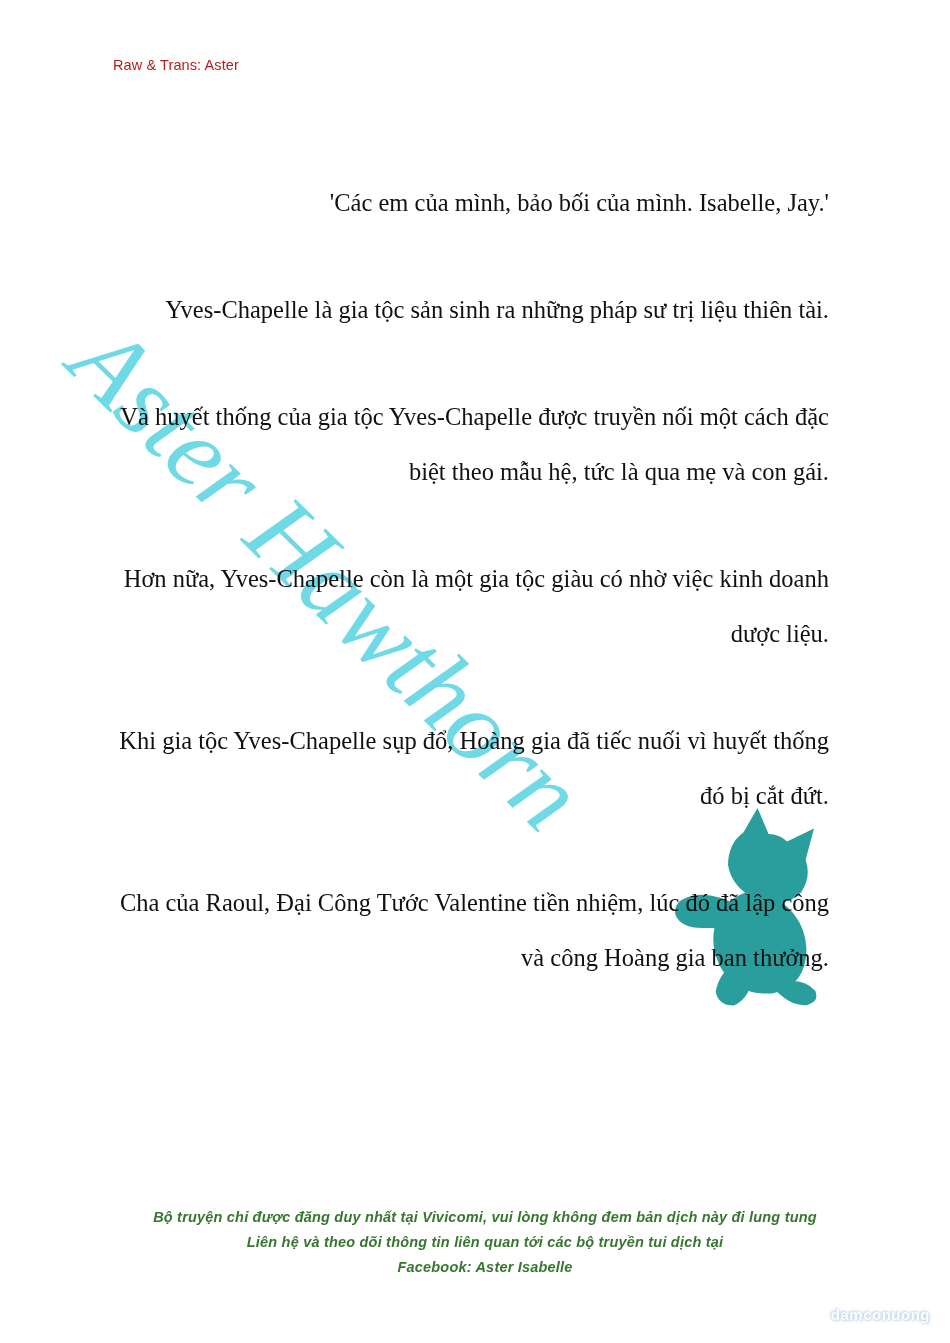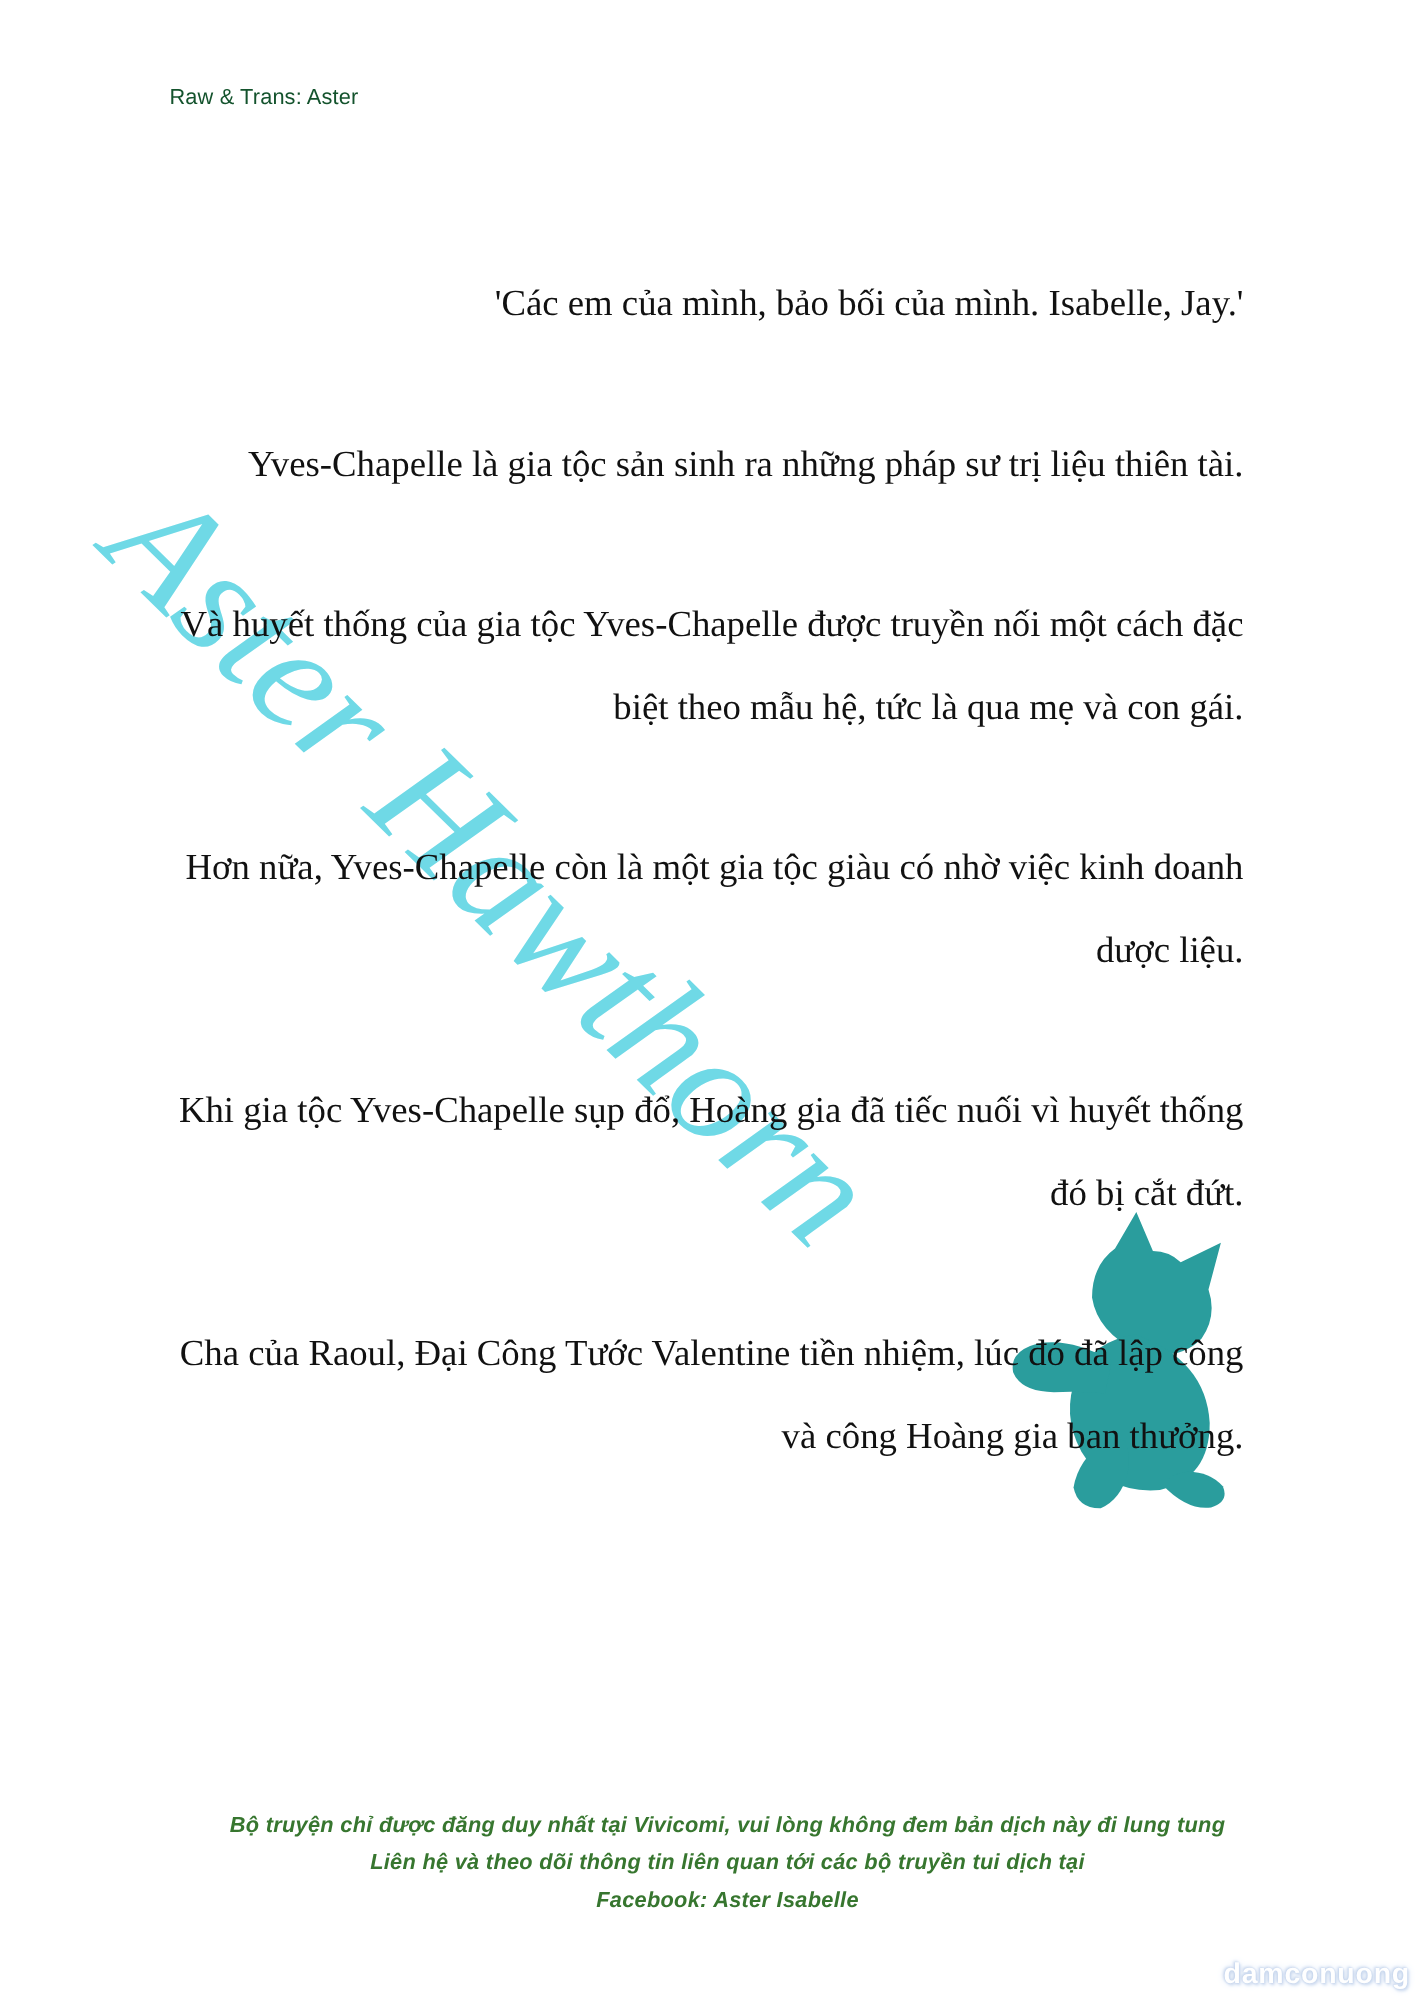--- a/index.html
+++ b/index.html
@@ -18,21 +18,21 @@
     overflow: hidden;
   }
 
   
   .header-credit {
     position: absolute;
     left: 113px;
     top: 57px;
     font-family: "Liberation Sans", sans-serif;
     font-size: 14.5px;
-    color: #14532d;
+    color: #b91c1c;
     letter-spacing: 0.1px;
     white-space: nowrap;
   }
 
   
   .body-copy {
     position: absolute;
     left: 113px;
     top: 175px;
     width: 716px;
@@ -122,24 +122,24 @@
     font-size: 33px;
     letter-spacing: -1.4px;
     color: #9fb6e0;
     text-shadow: 1px 1px 0 #cfdcf2;
     transform: scaleX(1.05);
     transform-origin: left center;
   }
 
   .brand-damconuong {
     position: absolute;
-    right: 10px;
+    right: 20px;
     top: 1306px;
     font-family: "Liberation Sans", sans-serif;
-    font-size: 19px;
+    font-size: 15px;
     font-weight: bold;
     letter-spacing: 0.5px;
     color: #ffffff;
     text-shadow:
       0 0 1px #b9cbe8,
       1px 1px 2px #c9d8ee,
       -1px -1px 2px #c9d8ee,
       0 0 6px #dbe6f6;
   }
 </style>

